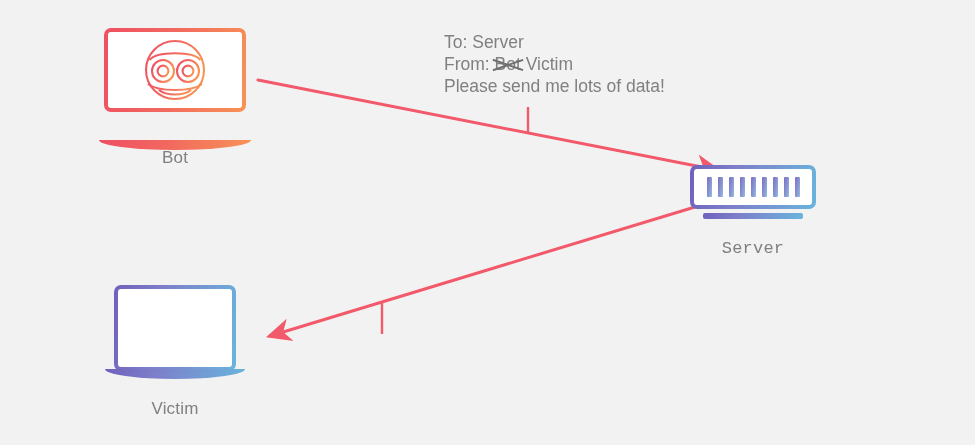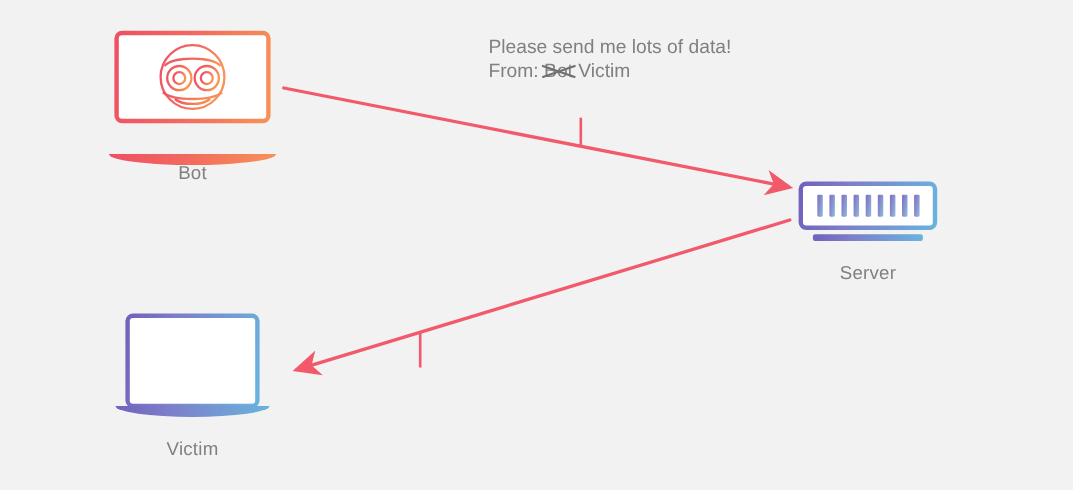--- a/index.html
+++ b/index.html
@@ -196,21 +196,21 @@
               <line x1="22.5" y1="56.6" x2="51.5" y2="56.6"></line>
             </g>
           </svg>
         </div>
       </div>
       <div class="laptop-base grad-warm" style="width:152px; top:112px; border-radius:0 0 50% 50% / 0 0 100% 100%;"></div>
     </div>
     <div class="node-label" style="margin-top:36px;">Bot</div>
   </div>
 
-  <div class="node" style="left:724px; top:165px; width:130px;">
+  <div class="node" style="left:688px; top:165px; width:130px;font-family:Liberation Mono, monospace;">
     <div style="position:relative;">
       <div class="server-body grad-cool" style="width:126px; height:44px; margin:0 auto;">
         <div class="server-body-inner">
           <span class="server-bar"></span>
           <span class="server-bar"></span>
           <span class="server-bar"></span>
           <span class="server-bar"></span>
           <span class="server-bar"></span>
           <span class="server-bar"></span>
           <span class="server-bar"></span>
@@ -227,18 +227,19 @@
     <div class="laptop">
       <div class="laptop-screen grad-cool" style="width:122px; height:86px; margin:0 auto;">
         <div class="laptop-screen-inner"></div>
       </div>
       <div class="laptop-base grad-cool" style="width:140px; top:84px; border-radius:0 0 50% 50% / 0 0 100% 100%;"></div>
     </div>
     <div class="node-label" style="margin-top:28px;">Victim</div>
   </div>
 
   <div class="packet" style="left:444px; top:31px;">
+    <span class="packet-line">To: Server</span>
+    <span class="packet-line"><span>From:</span> <span class="strike">Bot</span> <span>Victim</span></span>
     <span class="packet-line">Please send me lots of data!</span>
-    <span class="packet-line"><span>From:</span> <span class="strike">Bot</span> <span>Victim</span></span>
   </div>
 
 
 </div>
 
 </body></html>

